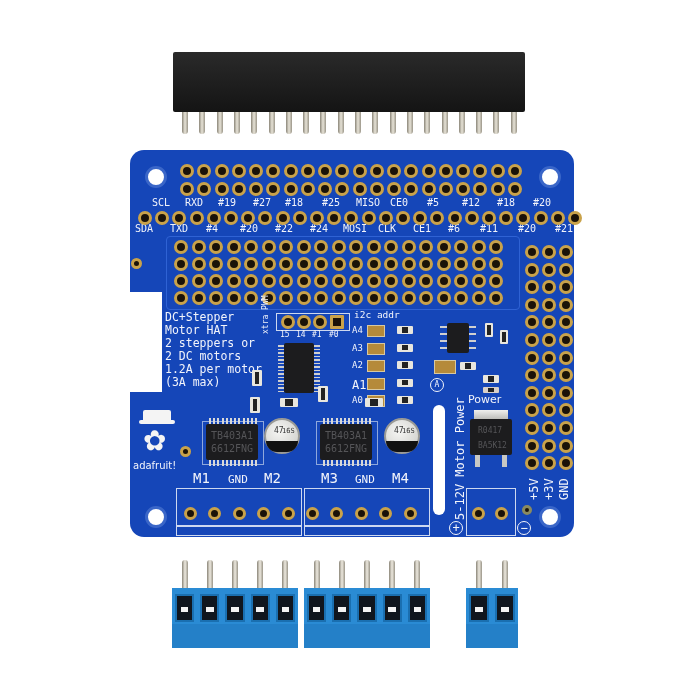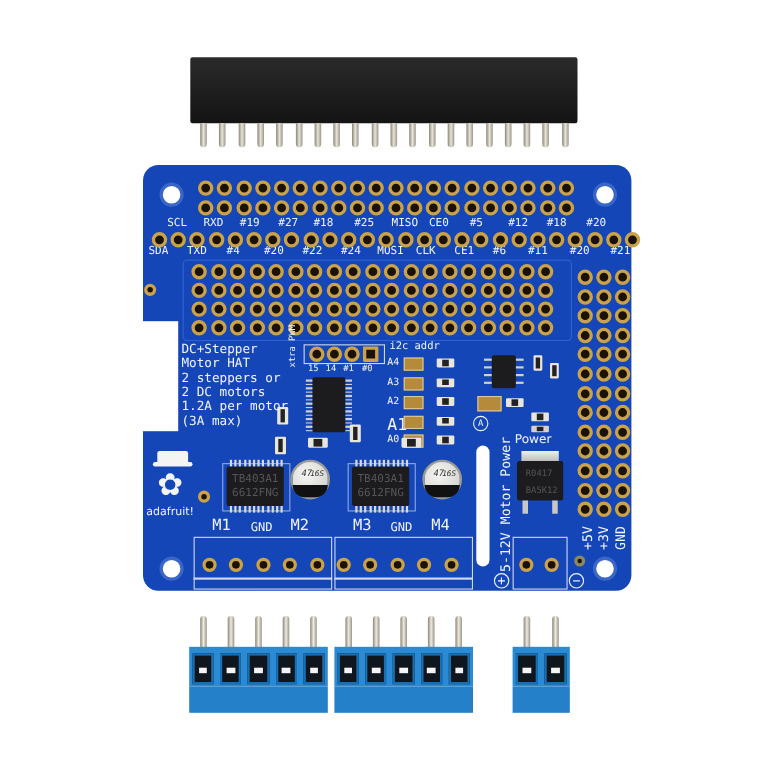--- a/index.html
+++ b/index.html
@@ -14,21 +14,21 @@
   .mhole { position:absolute; width:16px; height:16px; border-radius:50%; background:#ffffff; border:3px solid #3a66c8; }
   .pad { position:absolute; width:11px; height:11px; border-radius:50%; background:#1a1208; border:3px solid #c9a24a; box-sizing:content-box; }
   .silk { position:absolute; color:#f2f4fb; font-size:11px; white-space:nowrap; letter-spacing:0px; line-height:1; }
   .silk-lg { font-size:14px; }
   .outline { position:absolute; border:1.5px solid #cdd8f0; }
   .chip { position:absolute; background:#1c1c1e; border-radius:2px; }
   .chip-text { color:#555558; font-size:10px; position:absolute; }
   .smd { position:absolute; background:#e8e6de; border-radius:1px; }
   .smd::after { content:""; position:absolute; left:30%; right:30%; top:15%; bottom:15%; background:#222; }
   .goldpad { position:absolute; background:#b58a3a; border:1.5px solid #d8c8a0; }
-  .cap { position:absolute; border-radius:50%; background:radial-gradient(circle at 40% 35%, #f6f6f4, #c8c8c4); border:2px solid #9a9a96;font-style:italic; }
+  .cap { position:absolute; border-radius:50%; background:radial-gradient(circle at 40% 35%, #f6f6f4, #c8c8c4); border:2px solid #9a9a96; }
   .tb { position:absolute; background:#2a8bd4; }
   .tb-slot { position:absolute; background:#10161e; border:2px solid #1a6fb0; }
   .tb-pin { position:absolute; width:6px; background:linear-gradient(90deg,#8a8578,#eeeae0,#9a9588); border-radius:3px 3px 0 0; }
 </style>
 </head>
 <body>
 
 <div class="abs header-body"></div>
 <div id="hpins">
     <div class="hpin" style="left:182px"></div>
@@ -341,21 +341,21 @@
 <div id="addr-jumpers">
     <div class="silk" style="left:352px;top:326px;font-size:9px">A4</div>
     <div class="goldpad" style="left:367px;top:325px;width:16px;height:10px"></div>
     <div class="smd" style="left:397px;top:326px;width:16px;height:8px"></div>
     <div class="silk" style="left:352px;top:343.5px;font-size:9px">A3</div>
     <div class="goldpad" style="left:367px;top:342.5px;width:16px;height:10px"></div>
     <div class="smd" style="left:397px;top:343.5px;width:16px;height:8px"></div>
     <div class="silk" style="left:352px;top:361px;font-size:9px">A2</div>
     <div class="goldpad" style="left:367px;top:360px;width:16px;height:10px"></div>
     <div class="smd" style="left:397px;top:361px;width:16px;height:8px"></div>
-    <div class="silk" style="left:352px;top:378.5px;font-size:15px">A1</div>
+    <div class="silk" style="left:352px;top:378.5px;font-size:12px">A1</div>
     <div class="goldpad" style="left:367px;top:377.5px;width:16px;height:10px"></div>
     <div class="smd" style="left:397px;top:378.5px;width:16px;height:8px"></div>
     <div class="silk" style="left:352px;top:396px;font-size:9px">A0</div>
     <div class="goldpad" style="left:367px;top:395px;width:16px;height:10px"></div>
     <div class="smd" style="left:397px;top:396px;width:16px;height:8px"></div>
   </div>
 
 <div class="chip" style="left:447px;top:323px;width:22px;height:30px"></div>
 <div id="soic-legs">
     <div class="abs" style="left:440px;top:326px;width:7px;height:2px;background:#d0d0d0"></div>

